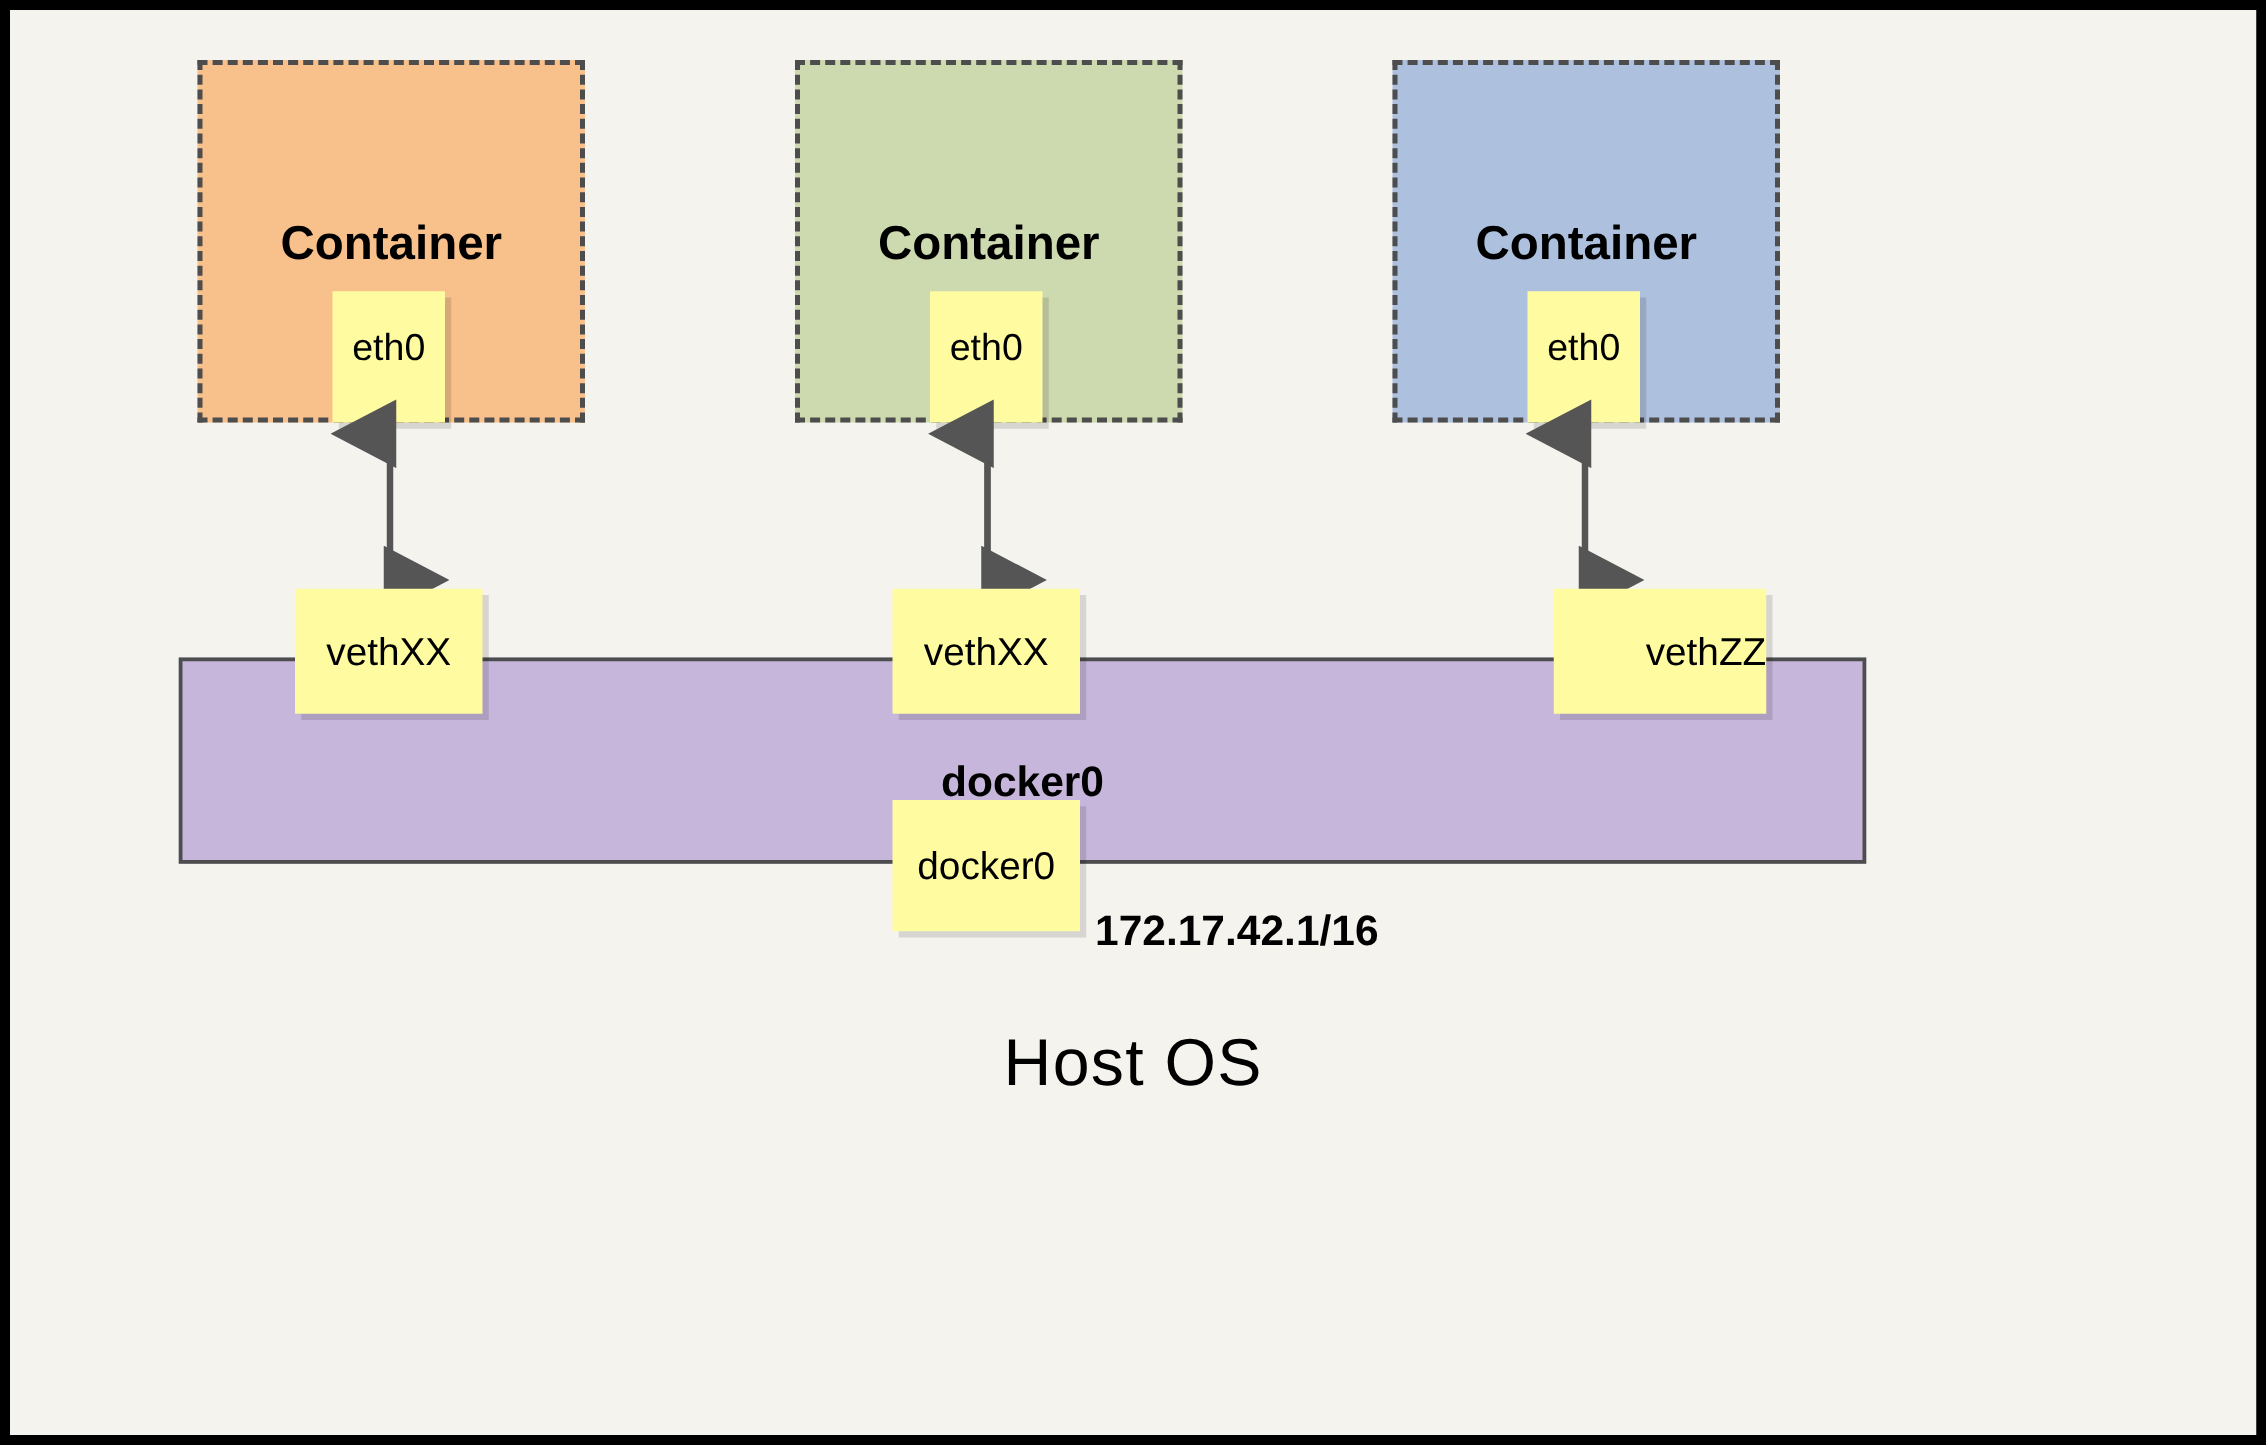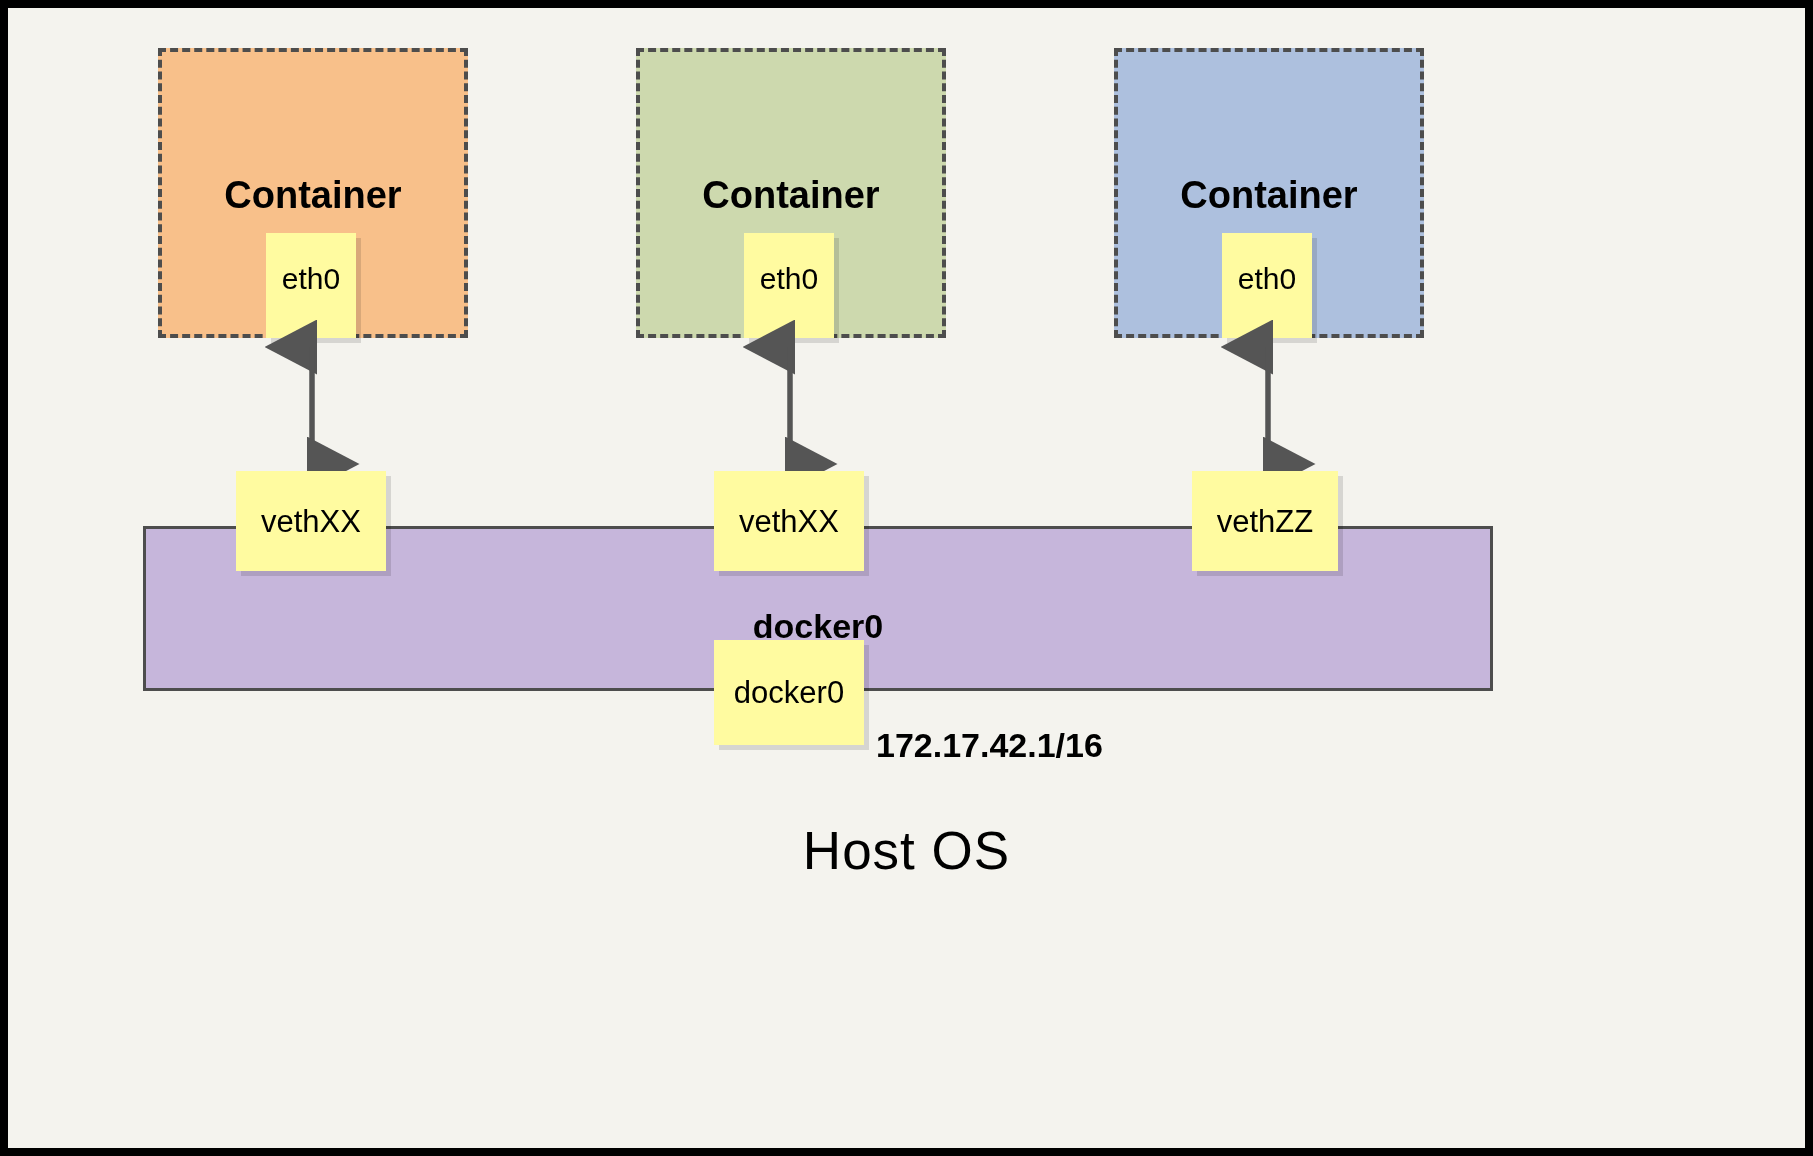--- a/index.html
+++ b/index.html
@@ -159,21 +159,21 @@
     <div id="docker-bar" style="left:135px; top:518px; width:1350px; height:165px;">
       <div id="docker-bar-label" style="top:78px;">docker0</div>
     </div>
 
     <div class="note veth" style="left:228px; top:463px; width:150px; height:100px;">
       <span>vethXX</span>
     </div>
     <div class="note veth" style="left:706px; top:463px; width:150px; height:100px;">
       <span>vethXX</span>
     </div>
-    <div class="note veth" style="left:1184px; top:463px; width:146px; height:100px;">
+    <div class="note veth" style="left:1235px; top:463px; width:170px; height:100px;justify-content:flex-end;">
       <span>vethZZ</span>
     </div>
 
     <div class="note veth" style="left:706px; top:632px; width:150px; height:105px;">
       <span>docker0</span>
     </div>
 
     <div id="ip-label" style="left:868px; top:718px;">172.17.42.1/16</div>
 
     <div id="host-os" style="top:812px;">Host OS</div>

